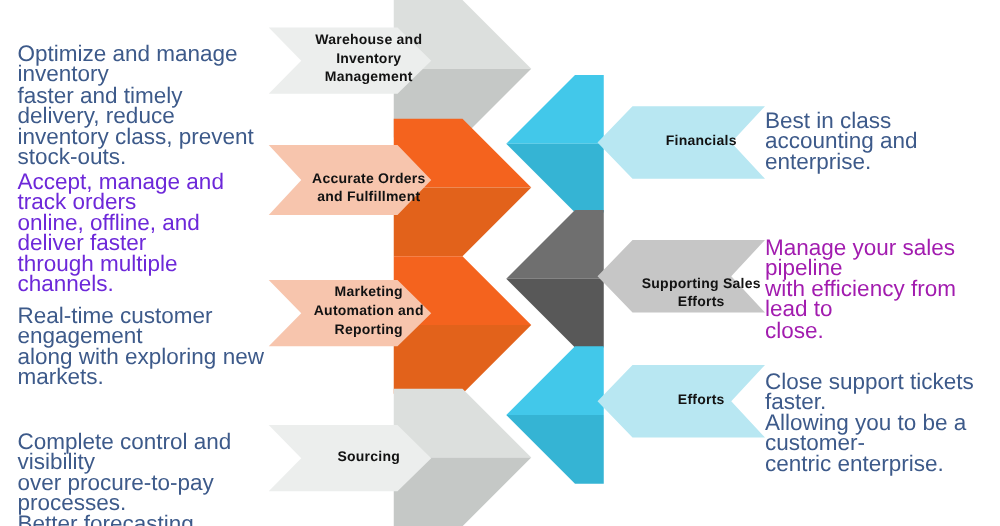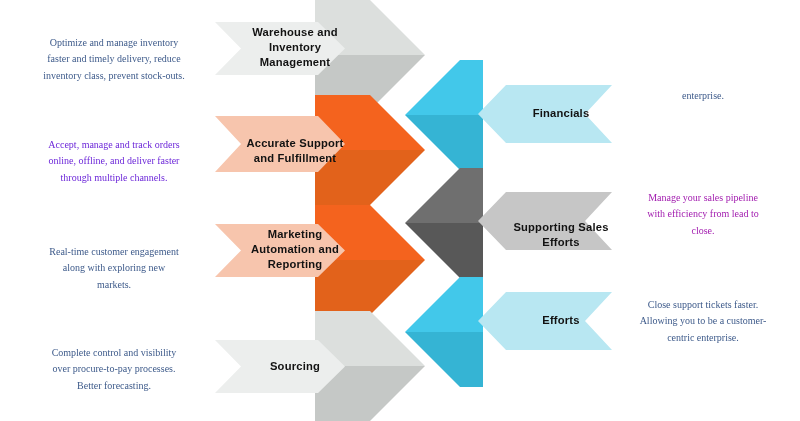--- a/index.html
+++ b/index.html
@@ -8,24 +8,23 @@
     width:800px;height:421px;overflow:hidden;
     font-family:"Liberation Sans","DejaVu Sans",sans-serif;
     position:relative;
   }
   #stage{position:absolute;left:0;top:0;width:800px;height:421px;}
   svg.layer{position:absolute;left:0;top:0;width:800px;height:421px;}
 
   .desc{
     position:absolute;
     color:#3d5a8a;
-    font-size:10px;
+    font-size:18px;
     line-height:16.4px;
-    text-align:center;
-    font-family:Liberation Serif, serif;
+    font-family:Liberation Sans, sans-serif;
   }
   .desc-left{width:200px;left:14px;}
   .desc-right{width:182px;left:612px;}
 
   .chev-label{
     position:absolute;
     color:#121212;
     font-weight:bold;
     font-size:11.2px;
     line-height:15.2px;
@@ -88,21 +87,21 @@
     <polygon points="506,292 612,292 585,321 612,350 506,350 478,321" fill="#b8e7f2"></polygon>
   </svg>
 
   <div class="chev-label" style="left: 232px; top: 25px; width: 100px; color: rgb(18, 18, 18);">
     <div>Warehouse  and</div>
     <div>Inventory</div>
     <div>Management</div>
   </div>
 
   <div class="chev-label" style="left: 228px; top: 136px; width: 108px; color: rgb(18, 18, 18);">
-    <div>Accurate Support</div>
+    <div>Accurate Orders</div>
     <div>and Fulfillment</div>
   </div>
 
   <div class="chev-label" style="left: 228px; top: 227px; width: 108px; color: rgb(18, 18, 18);">
     <div>Marketing</div>
     <div>Automation  and</div>
     <div>Reporting</div>
   </div>
 
   <div class="chev-label" style="left: 228px; top: 359px; width: 108px; color: rgb(18, 18, 18);">
@@ -137,20 +136,21 @@
     <div>along with exploring  new</div>
     <div>markets.</div>
   </div>
   <div class="desc desc-left" style="top: 345px; color: rgb(61, 90, 138);">
     <div>Complete  control and visibility</div>
     <div>over procure-to-pay  processes.</div>
     <div>Better forecasting.</div>
   </div>
 
   <div class="desc desc-right" style="top: 88px; color: rgb(61, 90, 138);">
+    <div>Best in class accounting and</div>
     <div>enterprise.</div>
   </div>
   <div class="desc desc-right" style="top: 190px; color: #a21caf;">
     <div>Manage your sales pipeline</div>
     <div>with efficiency from lead to</div>
     <div>close.</div>
   </div>
   <div class="desc desc-right" style="top: 297px; color: rgb(61, 90, 138);">
     <div>Close support tickets faster.</div>
     <div>Allowing you to be a customer-</div>

